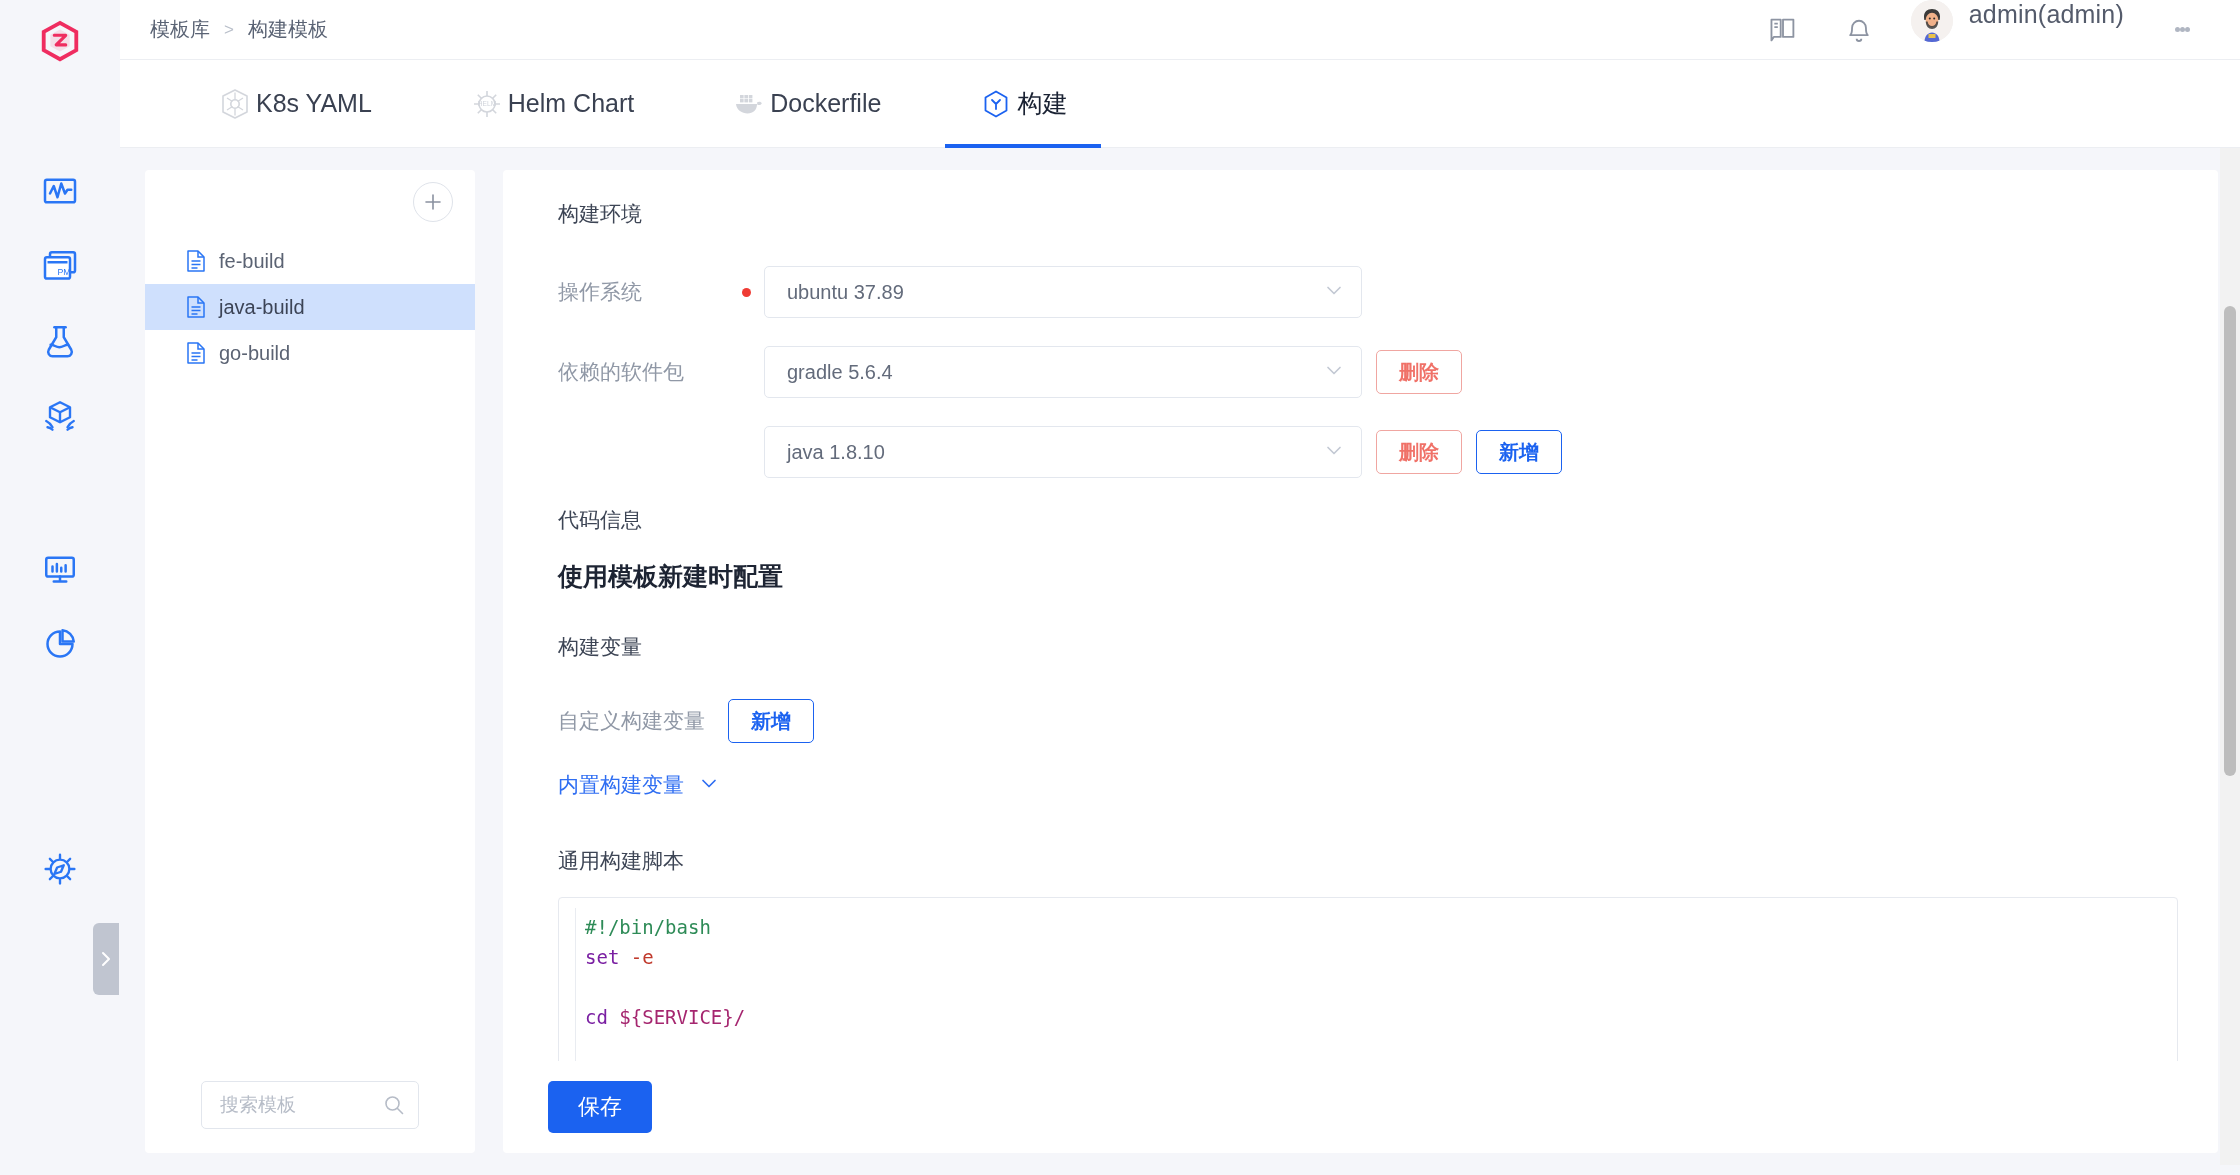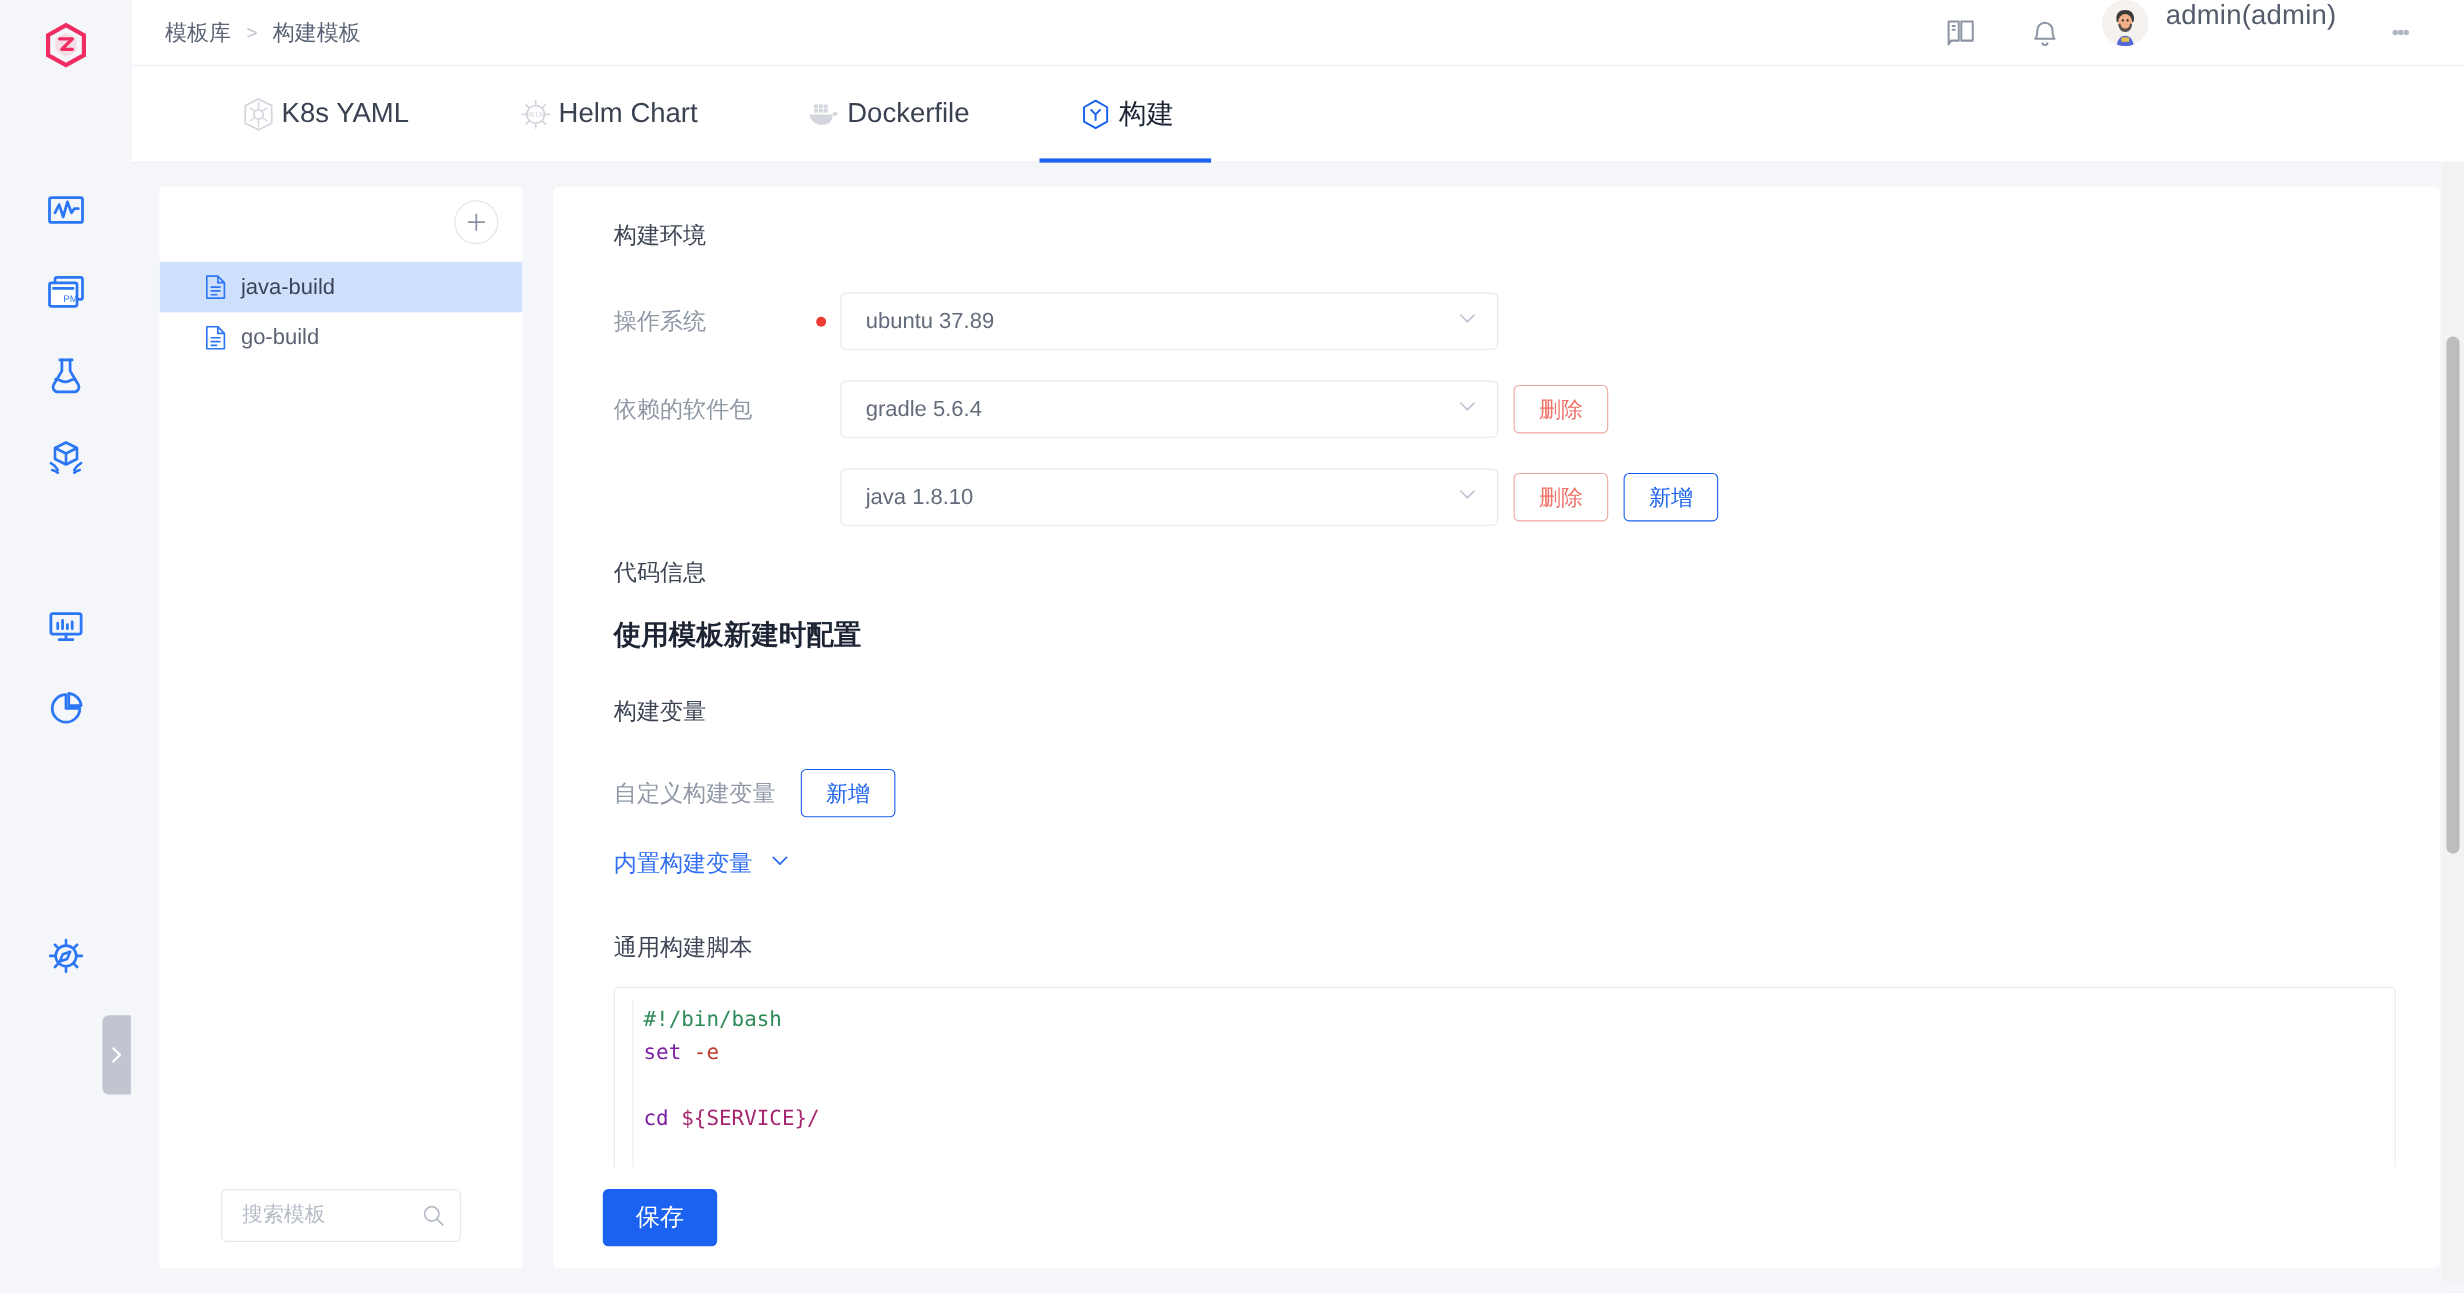--- a/index.html
+++ b/index.html
@@ -142,21 +142,21 @@
   .select {
     width: 598px; height: 52px; border: 1px solid #e3e7ee; border-radius: 5px;
     display: flex; align-items: center; padding: 0 16px 0 22px;
     font-size: 20px; color: #636b7b; cursor: pointer; background: #fff;
   }
   .select .val { flex: 1; }
   .chev { color: #c3c9d4; }
   .btn {
     height: 44px; border-radius: 5px; padding: 0 22px; font-size: 20px;
     display: inline-flex; align-items: center; justify-content: center;
-    cursor: pointer; background: #fff; white-space: nowrap;
+    cursor: pointer; background: #fff; white-space: nowrap; font-weight: bold;
   }
   .btn-danger { border: 1px solid #f0a6a1; color: #f07168; margin-left: 14px; }
   .btn-primary-o { border: 1px solid #1b62f0; color: #1b62f0; margin-left: 14px; }
 
   .bold-line { font-size: 25px; font-weight: bold; color: #1d2433;
                margin: 26px 0 0 0; }
   .var-row { display: flex; align-items: center; margin-top: 38px; }
   .var-row .form-label { width: 170px; flex: 0 0 170px; }
   .link-row { margin-top: 28px; display: flex; align-items: center; gap: 14px;
               color: #2f6ef2; font-size: 21px; cursor: pointer; }
@@ -367,20 +367,29 @@
 
       <div class="panel">
         <div class="panel-top">
           <div class="add-btn">
             <svg width="18" height="18" viewBox="0 0 18 18" stroke="#8a91a0" stroke-width="1.6">
               <path d="M9 2v14M2 9h14" stroke-linecap="round"></path>
             </svg>
           </div>
         </div>
         <div class="tpl-list">
+          <div class="tpl-item">
+            <span class="doc-ico">
+              <svg width="22" height="24" viewBox="0 0 22 24" fill="none" stroke="#2a76f5" stroke-width="1.5">
+                <path d="M3 2h10l6 6v14H3z" stroke-linejoin="round"></path>
+                <path d="M13 2v6h6M6.5 12h9M6.5 15.5h9M6.5 19h6"></path>
+              </svg>
+            </span>
+            <span>fe-build</span>
+          </div>
           <div class="tpl-item sel">
             <span class="doc-ico">
               <svg width="22" height="24" viewBox="0 0 22 24" fill="none" stroke="#2a76f5" stroke-width="1.5">
                 <path d="M3 2h10l6 6v14H3z" stroke-linejoin="round"></path>
                 <path d="M13 2v6h6M6.5 12h9M6.5 15.5h9M6.5 19h6"></path>
               </svg>
             </span>
             <span>java-build</span>
           </div>
           <div class="tpl-item">

